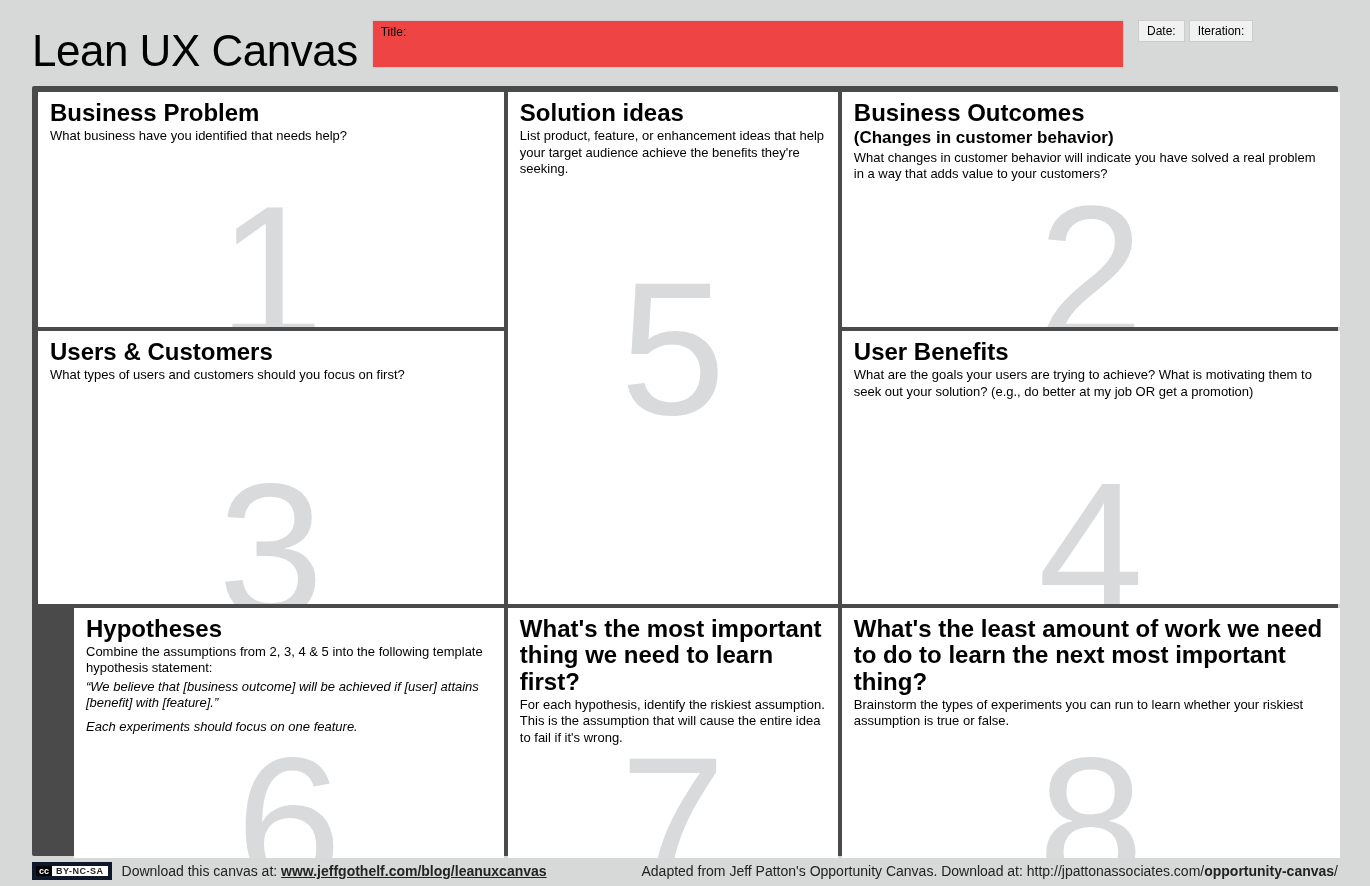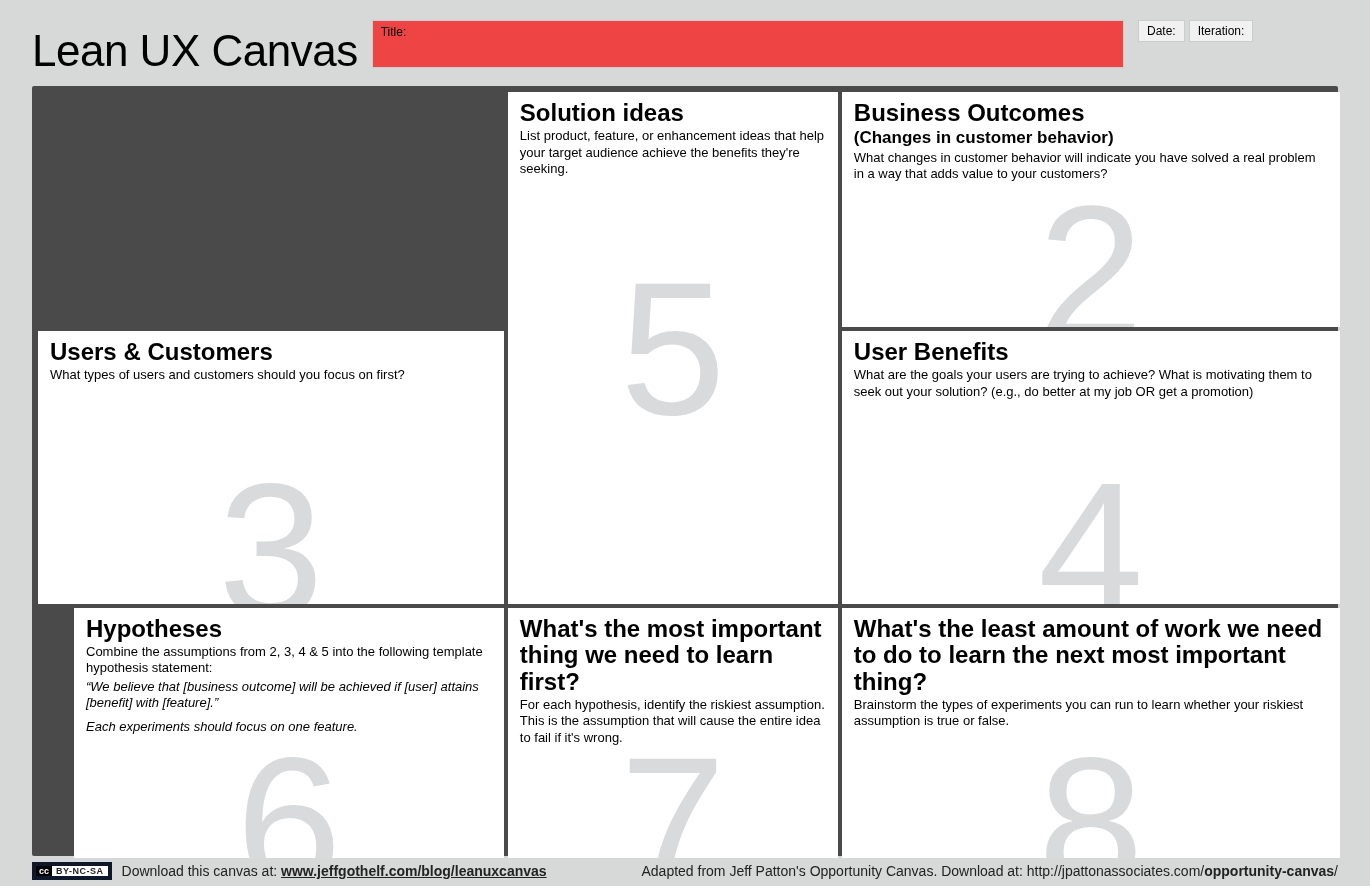--- a/index.html
+++ b/index.html
@@ -66,20 +66,25 @@
       </div>
       <div class="meta-field">
         <span>Iteration:</span>
       </div>
     </div>
   </div>
 
   <div class="canvas">
     <div class="grid">
 
+      <div class="cell c1">
+        <h2>Business Problem</h2>
+        <p>What business have you identified that needs help?</p>
+        <div class="bg-num">1</div>
+      </div>
 
       <div class="cell c5">
         <h2>Solution ideas</h2>
         <p>List product, feature, or enhancement ideas that help your target audience achieve the benefits they're seeking.</p>
         <div class="bg-num">5</div>
       </div>
 
       <div class="cell c2">
         <h2>Business Outcomes</h2>
         <h3>(Changes in customer behavior)</h3>

